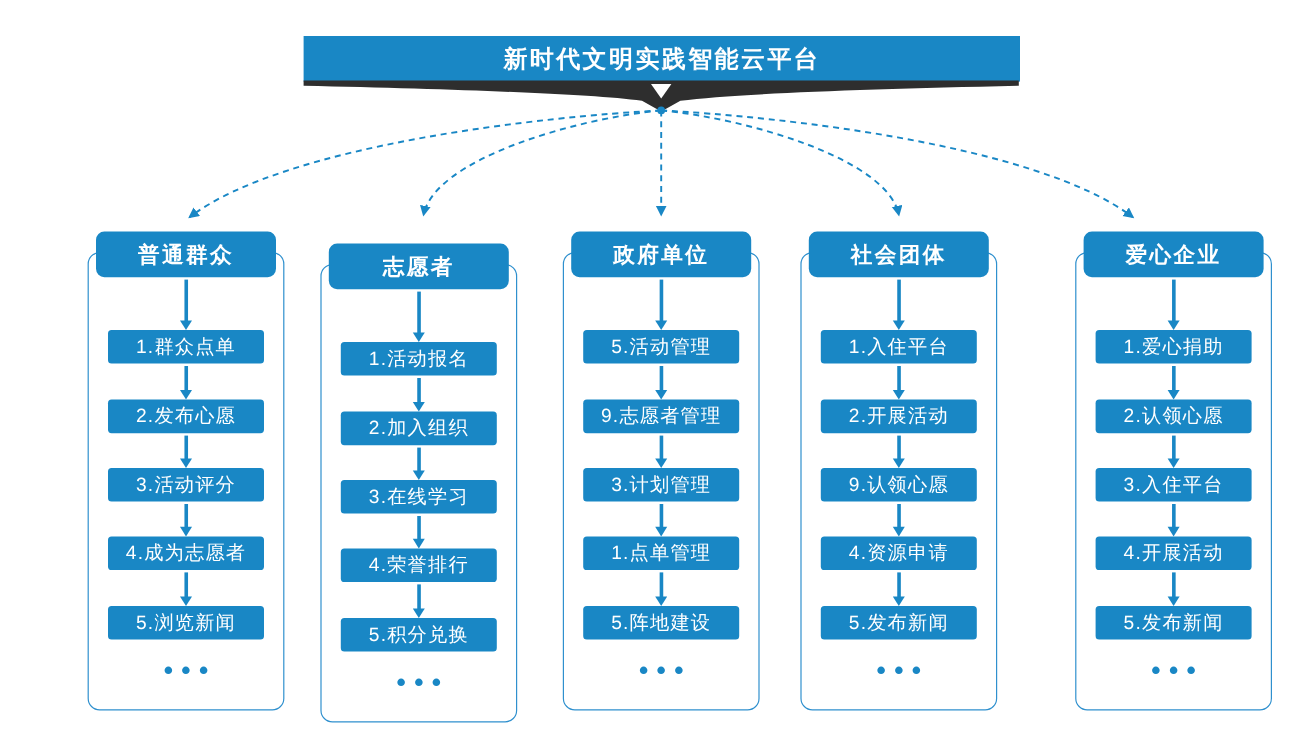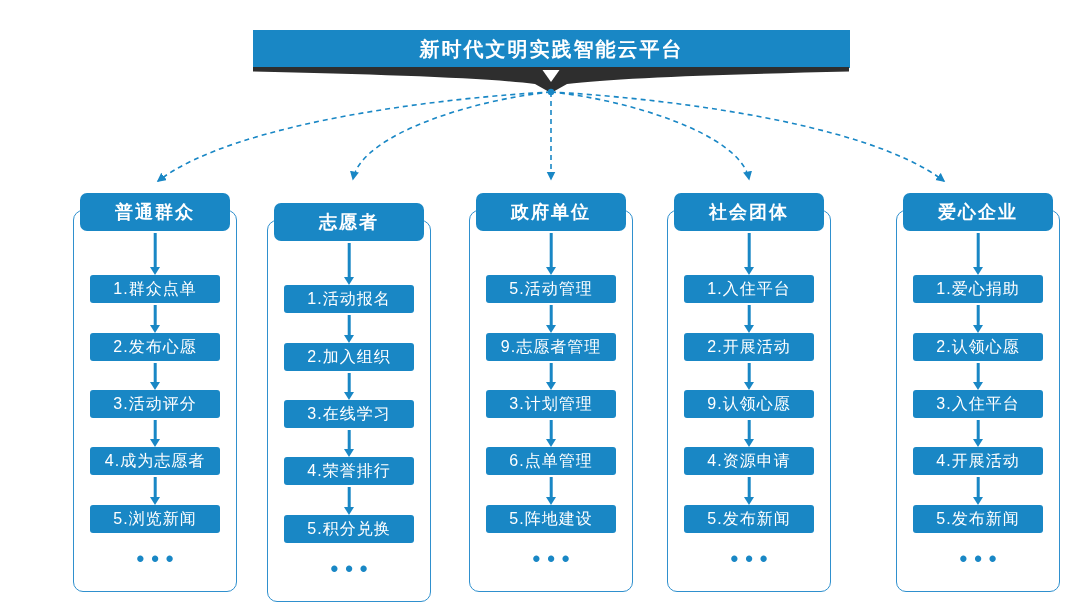--- a/index.html
+++ b/index.html
@@ -131,21 +131,21 @@
     <div class="header-box">
       <span>政府单位</span>
     </div>
     <div class="v-arrow long"></div>
     <div class="step">5.活动管理</div>
     <div class="v-arrow s30"></div>
     <div class="step">9.志愿者管理</div>
     <div class="v-arrow s29"></div>
     <div class="step">3.计划管理</div>
     <div class="v-arrow s29"></div>
-    <div class="step">6.点单管理</div>
+    <div class="step">1.点单管理</div>
     <div class="v-arrow s30"></div>
     <div class="step">5.阵地建设</div>
     <div class="dots">•••</div>
   </div>
 
   <div class="column col-4">
     <div class="panel"></div>
     <div class="header-box">
       <span>社会团体</span>
     </div>

